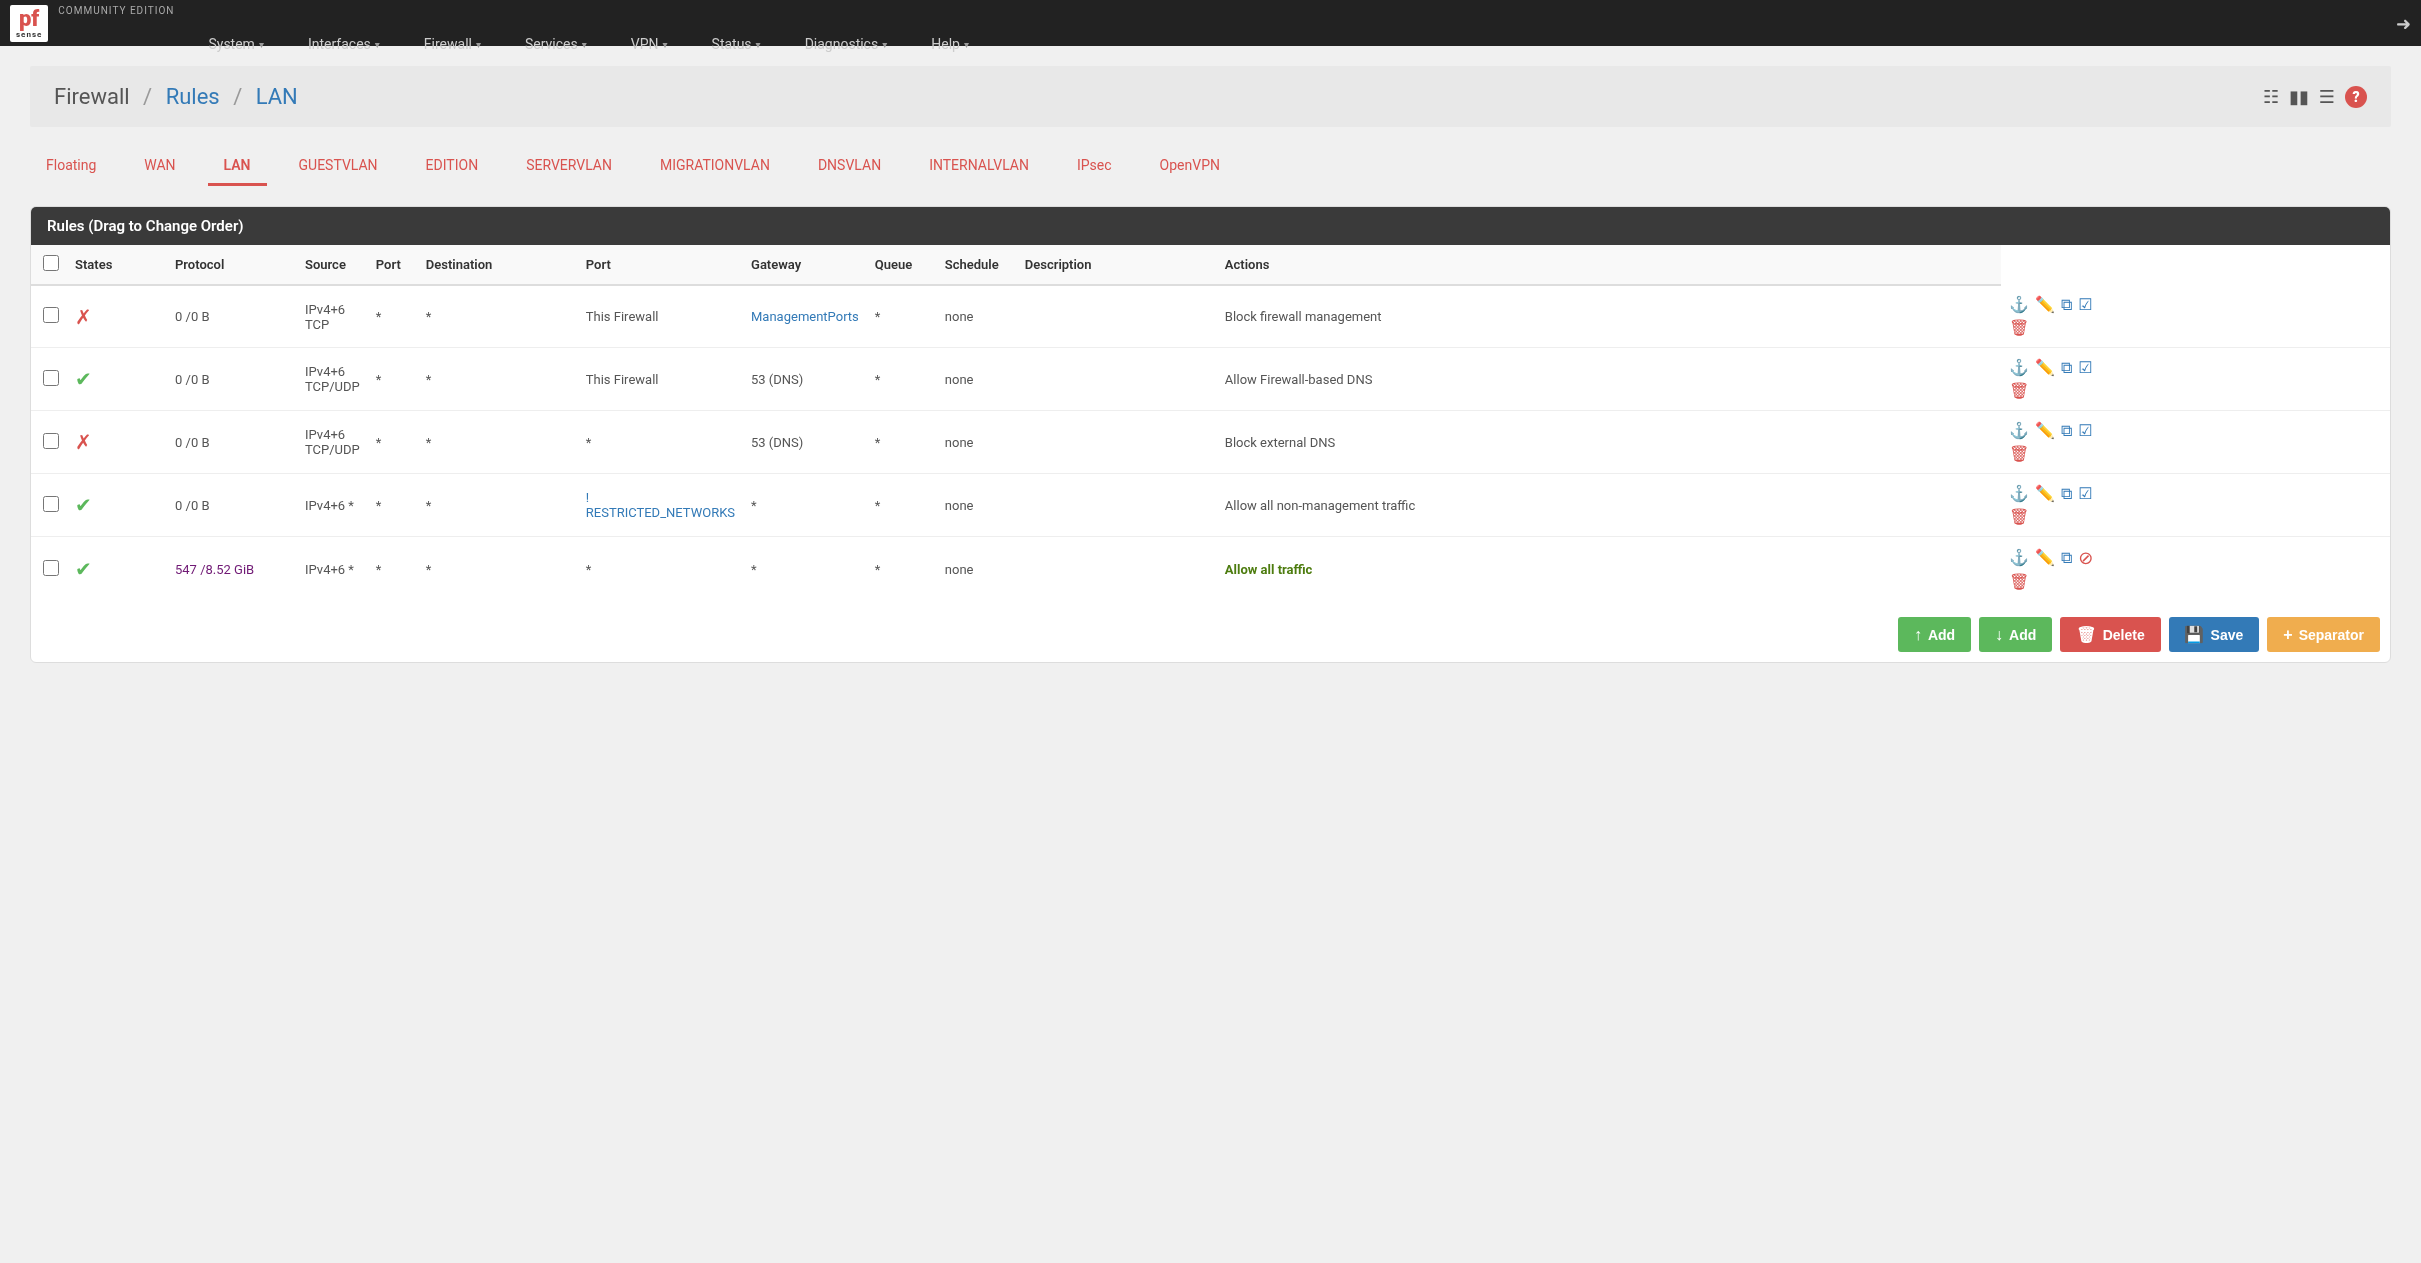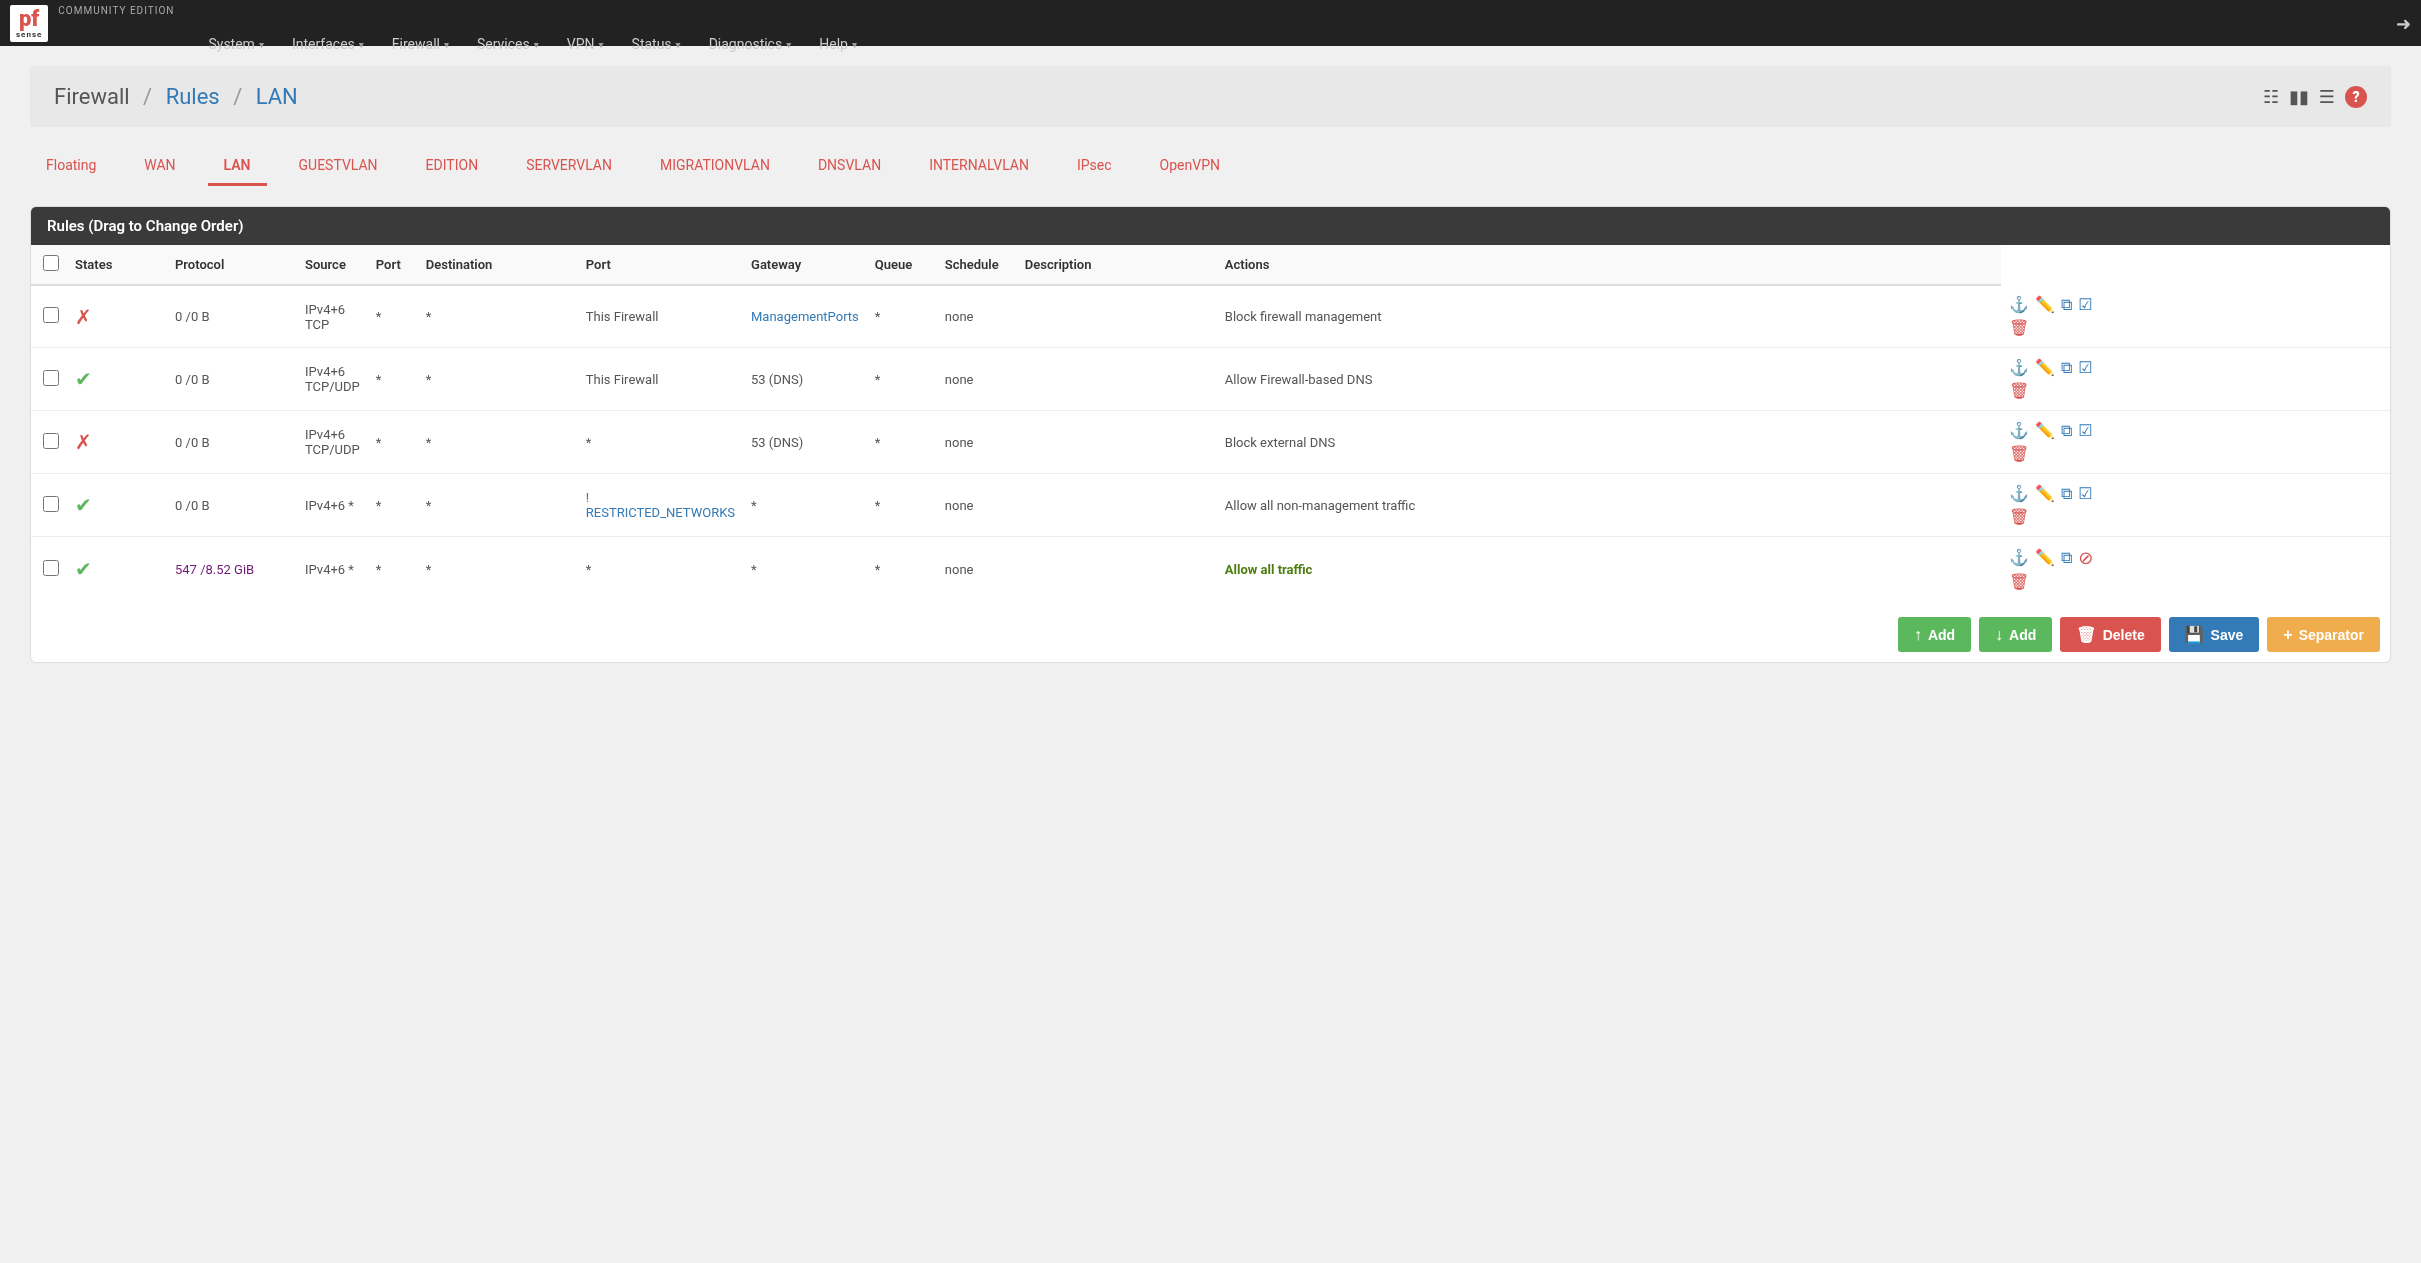--- a/index.html
+++ b/index.html
@@ -40,21 +40,21 @@
       letter-spacing: 1px;
     }
     .navbar-brand .edition {
       color: #aaa;
       font-size: 10px;
       letter-spacing: 1px;
     }
     .nav-menu {
       display: flex;
       list-style: none;
-      gap: 0;
+      gap: 16px;
       flex: 1;
       margin-top: 42px;
     }
     .nav-menu li {
       position: relative;
     }
     .nav-menu li a {
       color: #ccc;
       text-decoration: none;
       padding: 0 14px;

